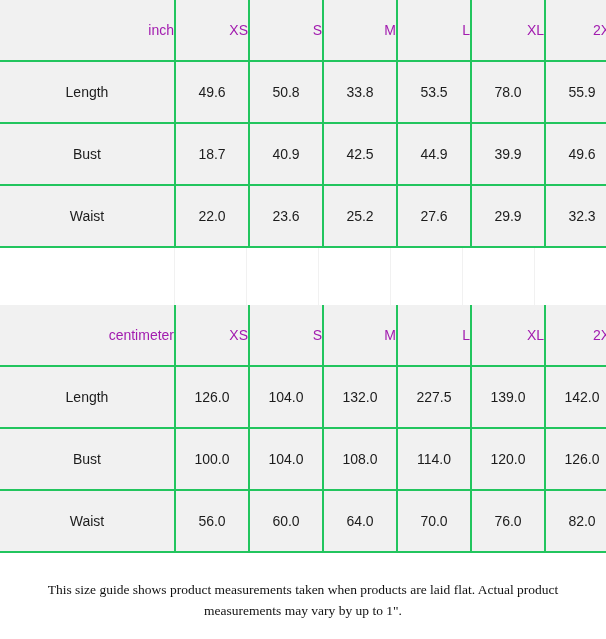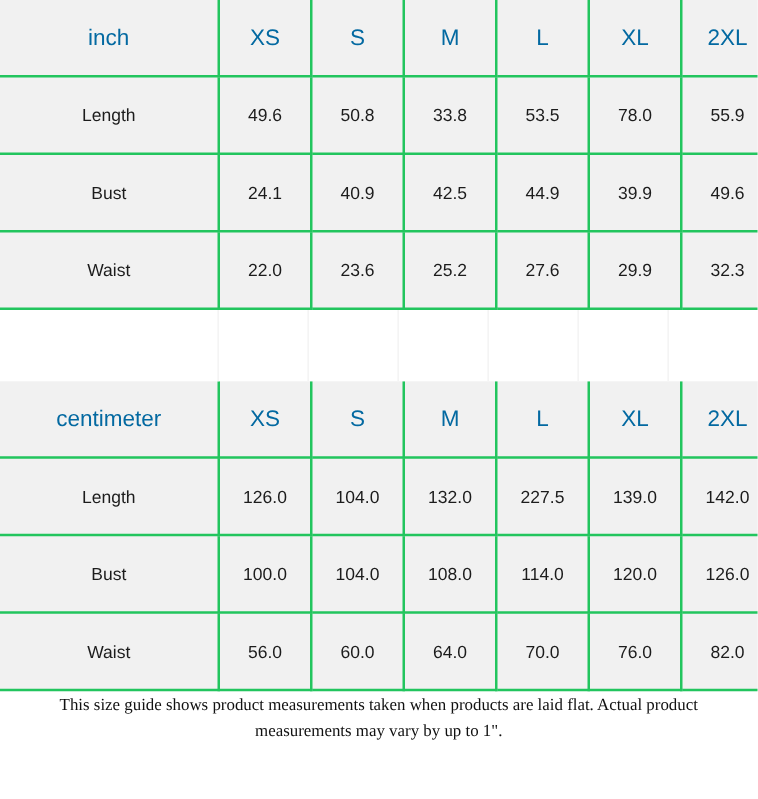--- a/index.html
+++ b/index.html
@@ -39,22 +39,23 @@
   table.size-table tr:first-child td {
     border-top: none;
   }
   table.size-table td.col-label {
     width: 174px;
   }
   table.size-table td.col-val {
     width: 72px;
   }
   table.size-table td.header-cell {
-    font-size: 18px;
-    color: #0369a1;
+    font-size: 14px;
+    color: #a21caf;
+    text-align: right;
   }
   table.size-table td.first-col-left {
     border-left: none;
   }
   table.size-table td.last-col-right {
     border-right: none;
   }
   .gap {
     height: 57px;
     width: 606px;
@@ -62,20 +63,21 @@
     position: relative;
   }
   .gap .tick {
     position: absolute;
     top: 0;
     bottom: 0;
     width: 1px;
     background: #f1f1f1;
   }
   .note {
+    margin-top: 26px;
     padding: 0 20px;
     text-align: center;
     font-family: "Liberation Serif", serif;
     font-size: 13.5px;
     line-height: 21px;
     color: #111111;
   }
 </style>
 </head>
 <body>
@@ -97,21 +99,21 @@
         <td class="col-label first-col-left">Length</td>
         <td class="col-val">49.6</td>
         <td class="col-val">50.8</td>
         <td class="col-val">33.8</td>
         <td class="col-val">53.5</td>
         <td class="col-val">78.0</td>
         <td class="col-val last-col-right">55.9</td>
       </tr>
       <tr>
         <td class="col-label first-col-left">Bust</td>
-        <td class="col-val">24.1</td>
+        <td class="col-val">18.7</td>
         <td class="col-val">40.9</td>
         <td class="col-val">42.5</td>
         <td class="col-val">44.9</td>
         <td class="col-val">39.9</td>
         <td class="col-val last-col-right">49.6</td>
       </tr>
       <tr>
         <td class="col-label first-col-left">Waist</td>
         <td class="col-val">22.0</td>
         <td class="col-val">23.6</td>

